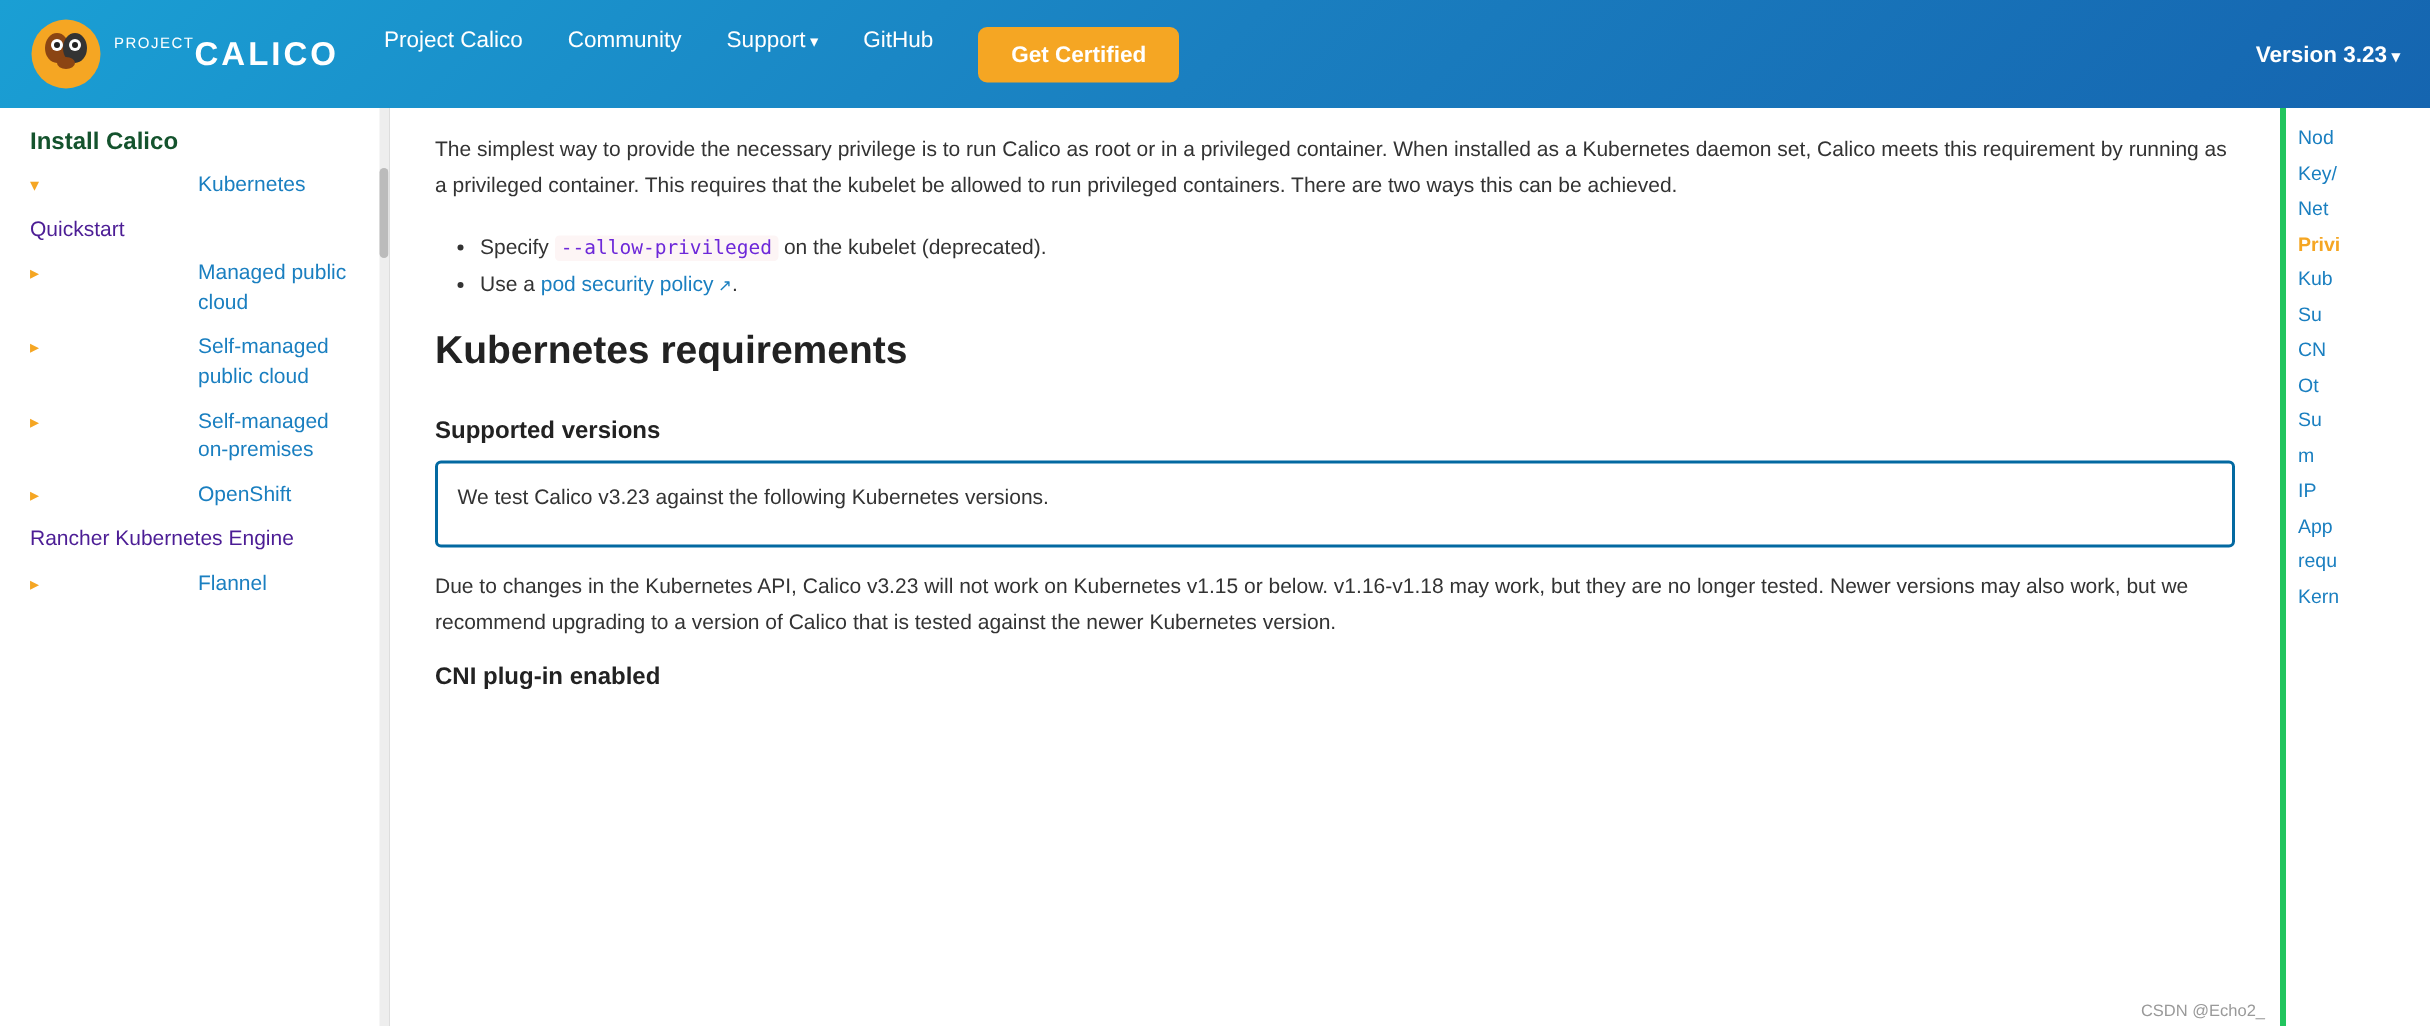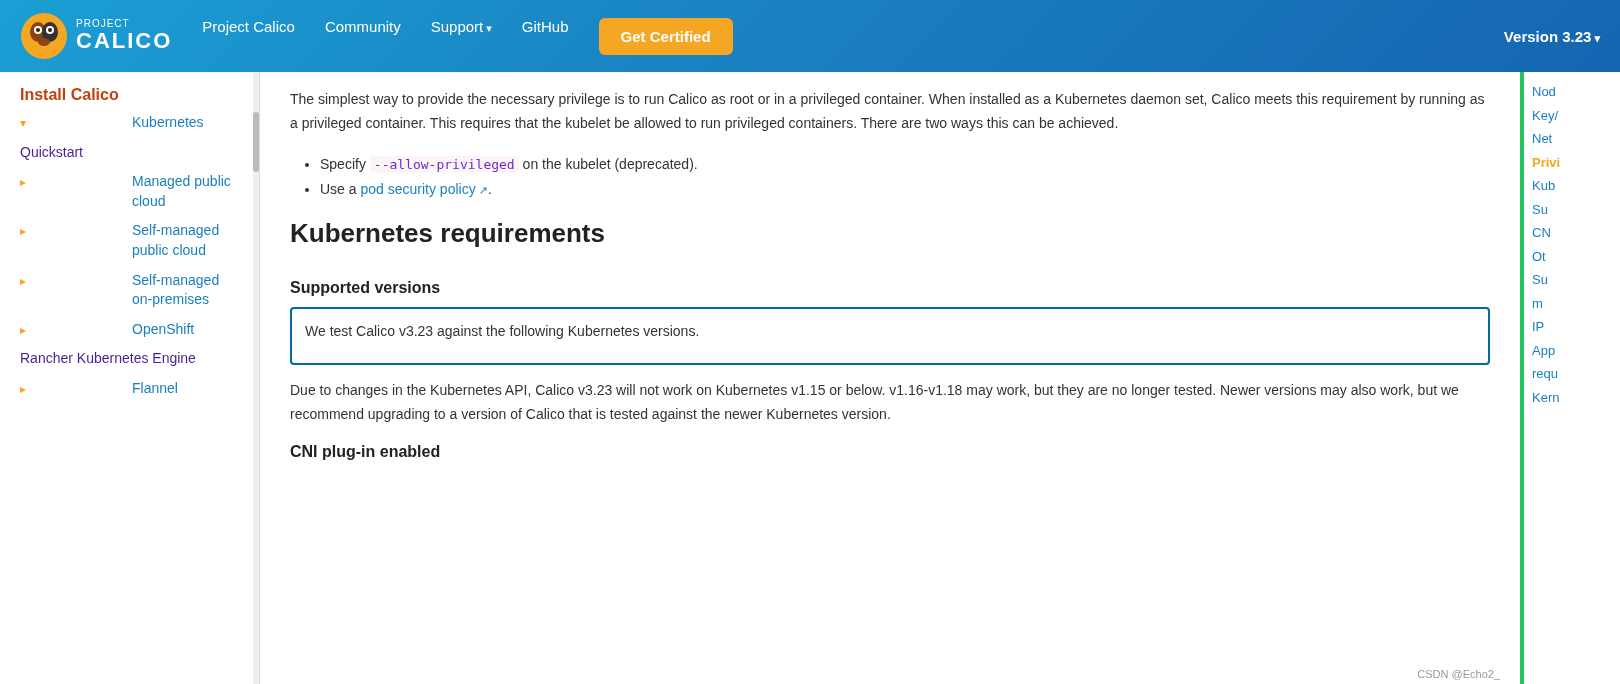--- a/index.html
+++ b/index.html
@@ -19,21 +19,21 @@
       align-items: center;
       margin-right: 30px;
     }
     .logo-icon {
       width: 48px;
       height: 48px;
       margin-right: 8px;
     }
     .logo-text {
       display: flex;
-      flex-direction: column;
+      flex-direction: row;
       line-height: 1.1;
     }
     .logo-project {
       font-size: 10px;
       color: #fff;
       letter-spacing: 1px;
       text-transform: uppercase;
     }
     .logo-calico {
       font-size: 22px;
@@ -115,21 +115,21 @@
     }
     .sidebar-heading {
       font-size: 17px;
       font-weight: 700;
       color: #333;
       padding: 10px 20px 6px 20px;
     }
     .sidebar-active {
       font-size: 16px;
       font-weight: 700;
-      color: #c2410c;
+      color: #14532d;
       padding: 4px 20px;
     }
     .sidebar-item {
       display: flex;
       align-items: flex-start;
       padding: 5px 20px;
       cursor: pointer;
       color: #1a7fc0;
       font-size: 14px;
       line-height: 1.4;
@@ -365,13 +365,13 @@
     <div class="right-sidebar-item">Ot</div>
     <div class="right-sidebar-item">Su</div>
     <div class="right-sidebar-item">m</div>
     <div class="right-sidebar-item">IP</div>
     <div class="right-sidebar-item">App</div>
     <div class="right-sidebar-item">requ</div>
     <div class="right-sidebar-item">Kern</div>
   </aside>
 </div>
 
-<div class="watermark" style="position:fixed;bottom:4px;right:120px;font-size:11px;color:#999;">CSDN @Echo2_</div>
+<div class="watermark" style="position:fixed;bottom:4px;right:110px;font-size:11px;color:#999;">CSDN @Echo2_</div>
 
 </body></html>

